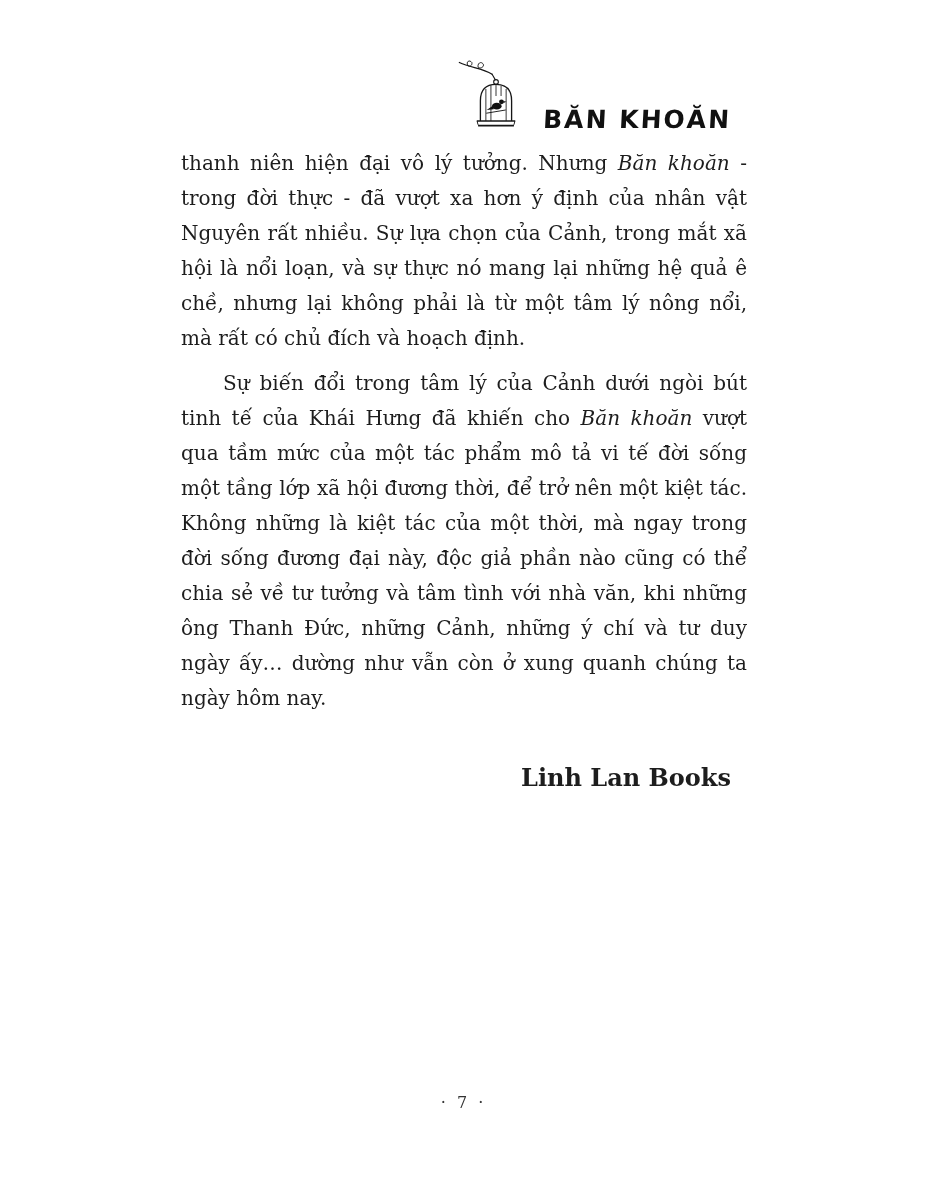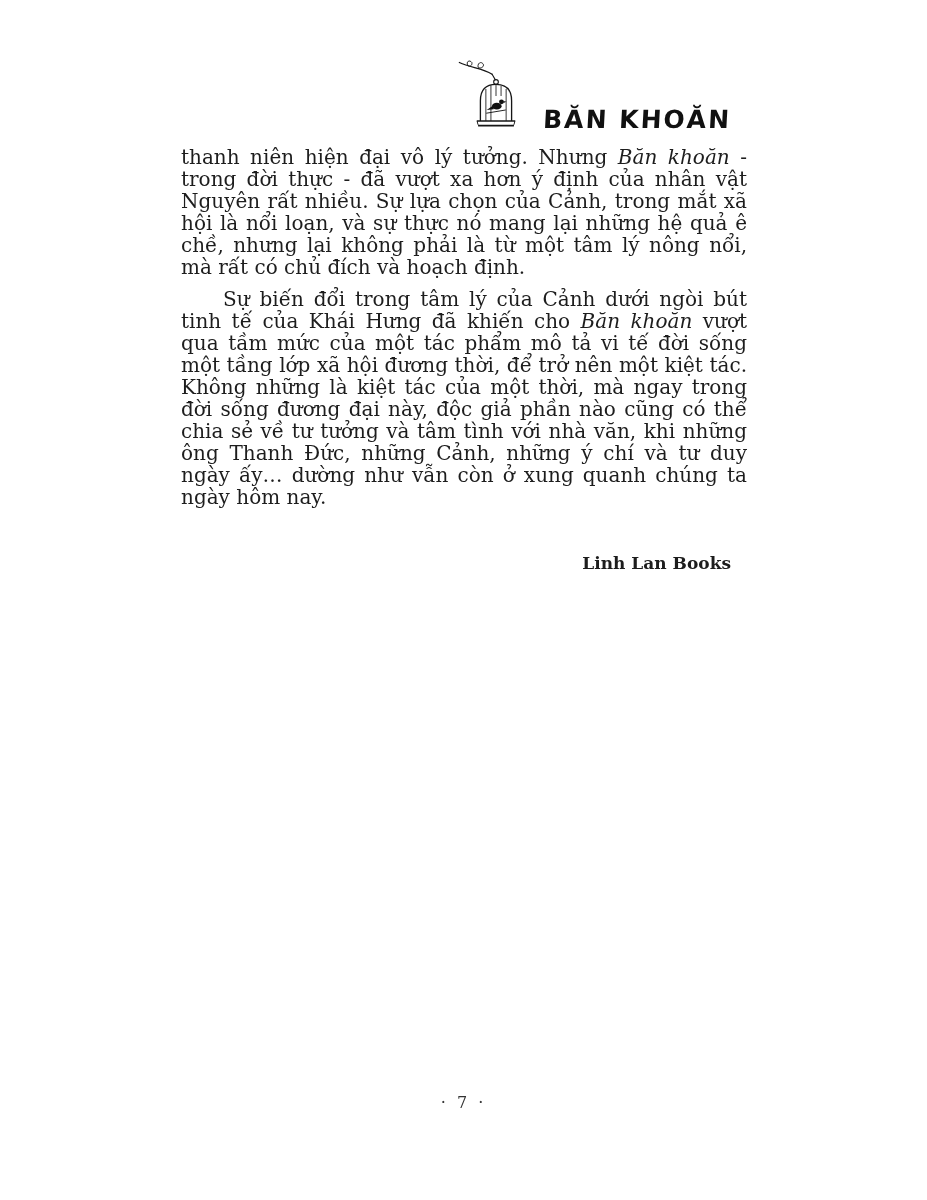--- a/index.html
+++ b/index.html
@@ -26,31 +26,31 @@
     letter-spacing:2px;
     padding-bottom:8px;
     transform:skewX(-3deg);
     color:#111;
     white-space:nowrap;
   }
   .text-block {
     position:absolute;
     left:181px; top:146px; width:566px;
     font-size:20px;
-    line-height:22px;
+    line-height:35px;
     text-align:justify;
   }
   p.para { margin-bottom:10px; }
   p.para.indent { text-indent:42px; }
   .italic { font-style:italic; }
   .signature {
     margin-top:44px;
     text-align:right;
     font-weight:bold;
-    font-size:17px;
+    font-size:24px;
     padding-right:16px;
   }
   .page-num {
     position:absolute;
     bottom:88px; left:0; width:100%;
     text-align:center;
     font-size:16px;
     color:#333;
     letter-spacing:3px;
   }

